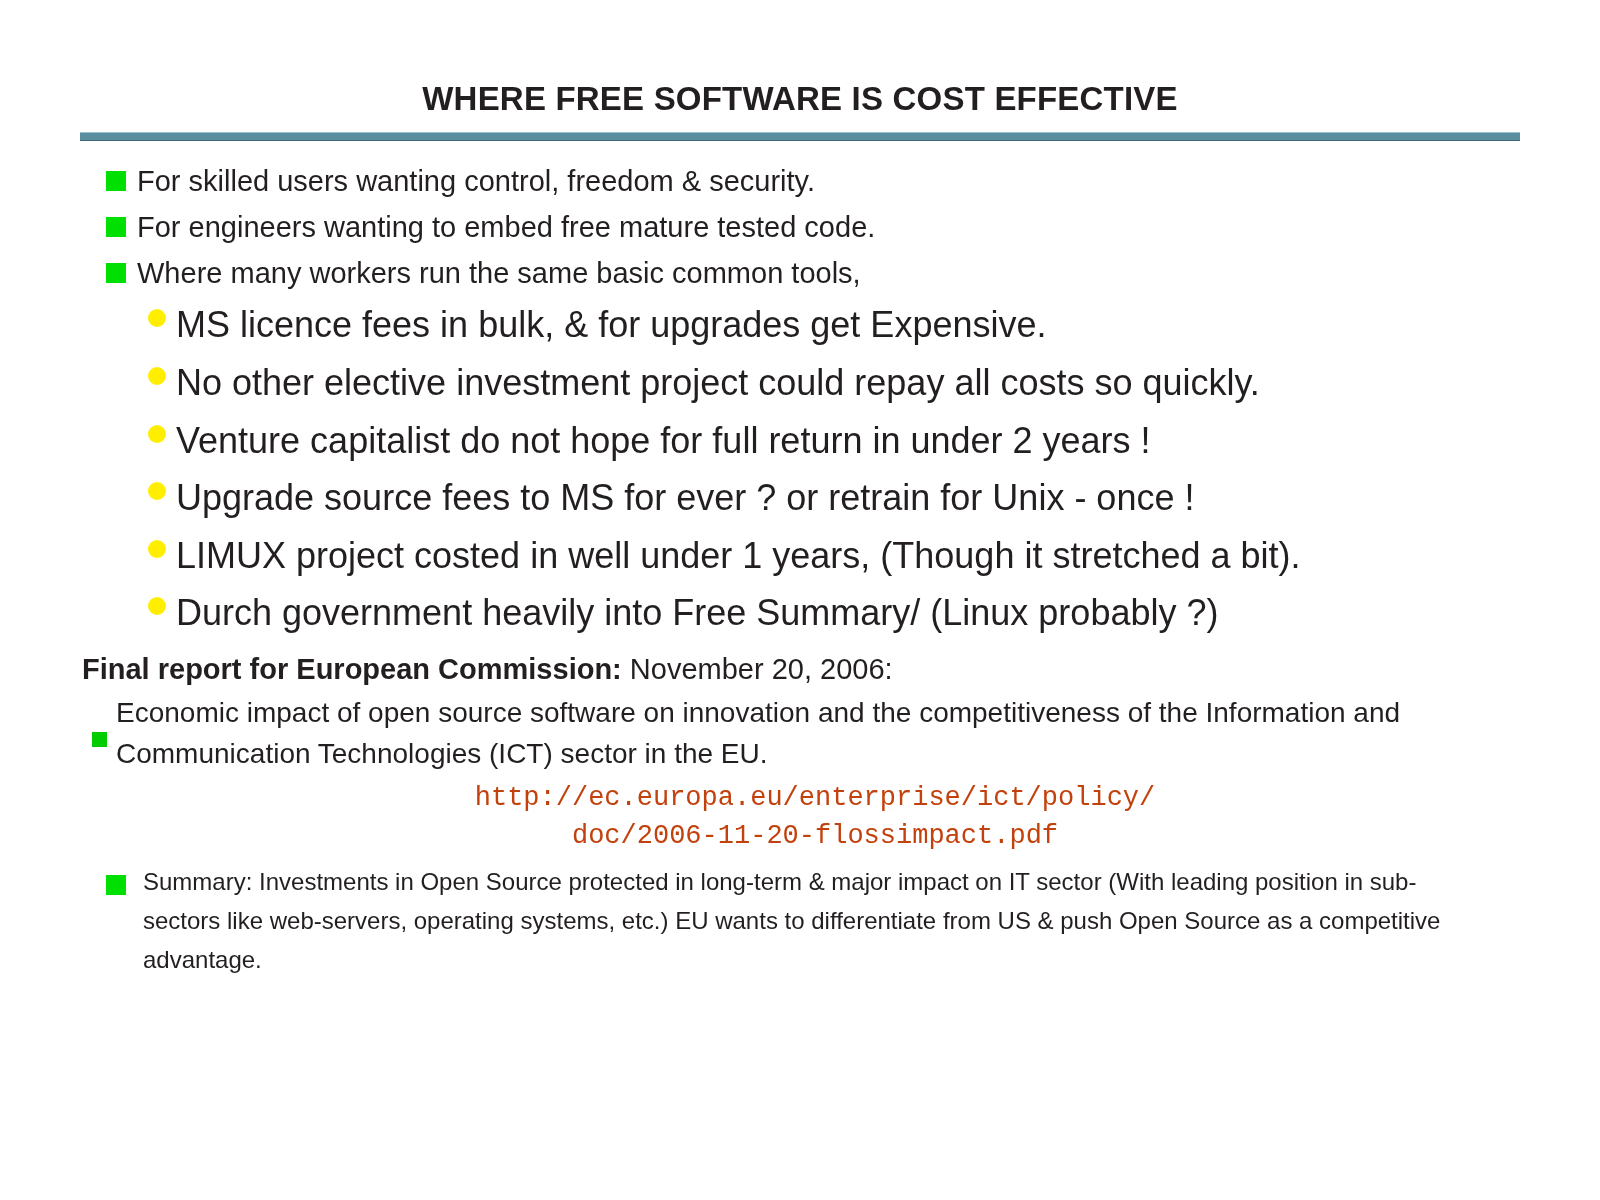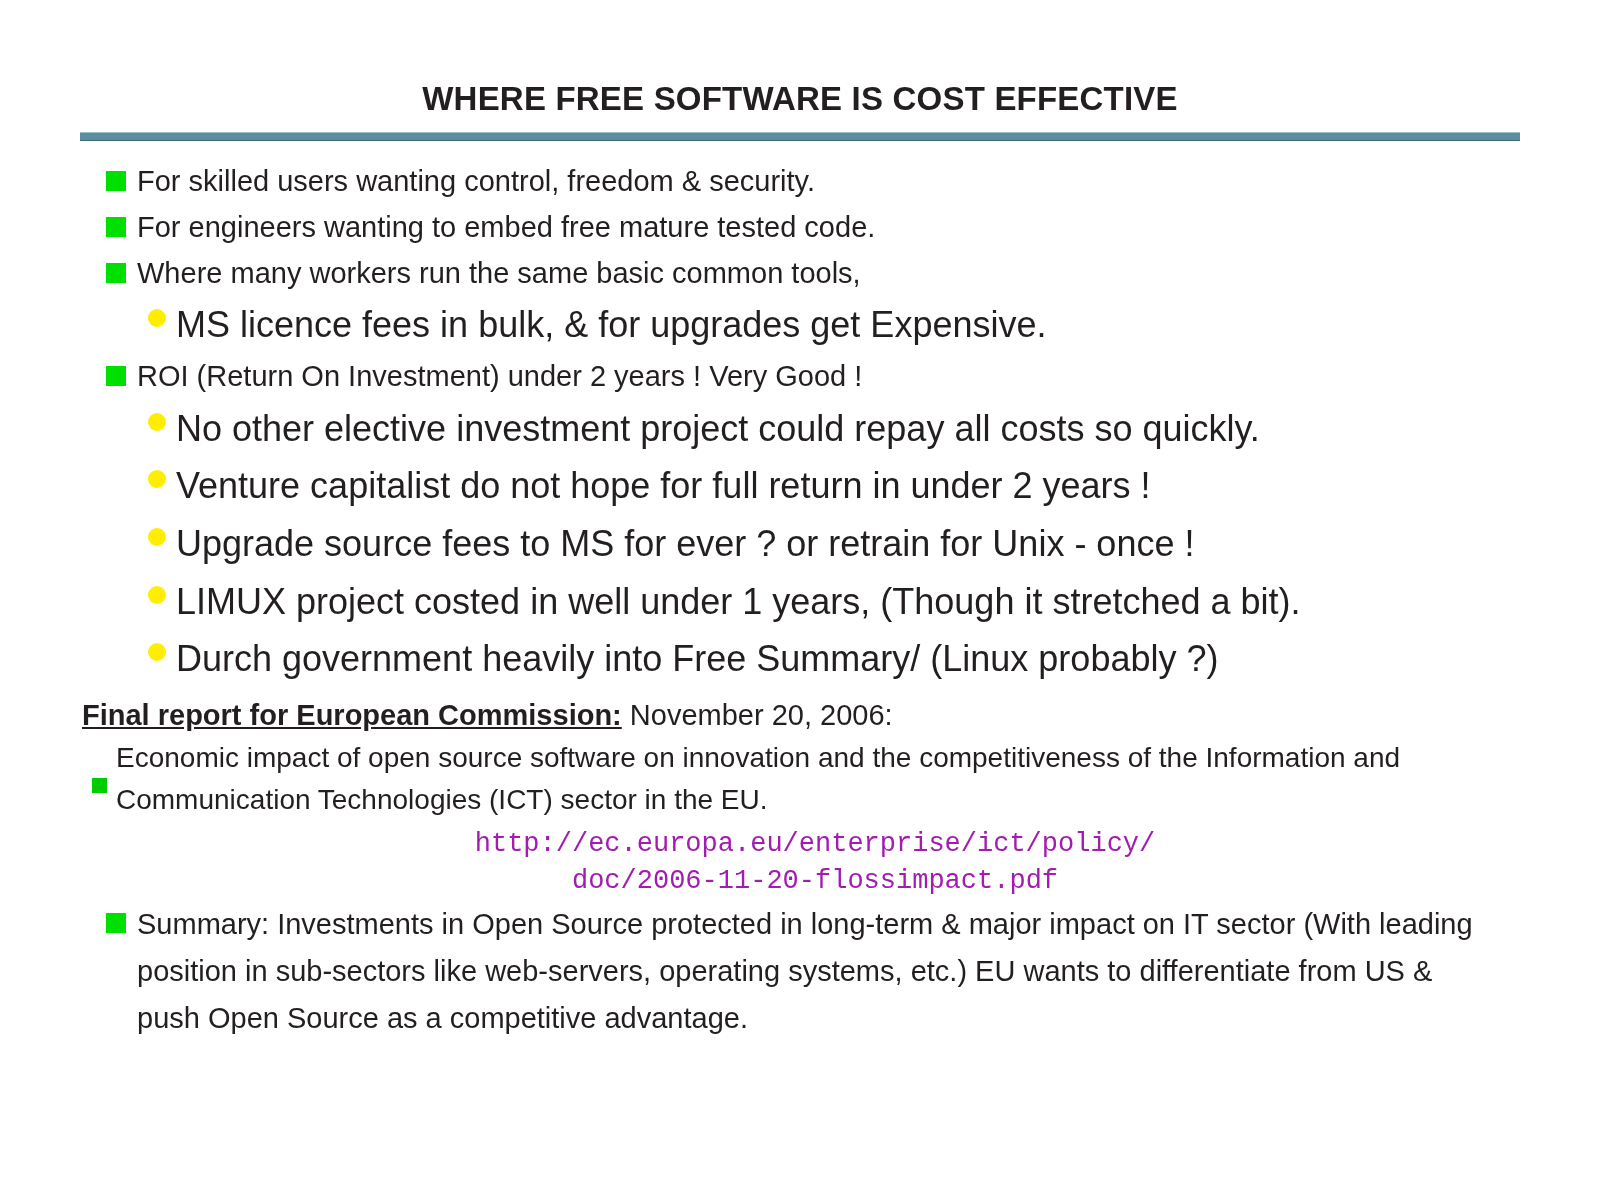--- a/index.html
+++ b/index.html
@@ -80,40 +80,41 @@
   .l2 {
     font-size: 36px;
     line-height: 1.6;
     margin-left: 78px;
   }
   .final-line {
     font-size: 29px;
     line-height: 1.5;
     margin: 6px 0 0 12px;
   }
-  .final-line b { font-weight: bold; text-decoration: underline; }
+  .final-line b { font-weight: bold; }
   .econ {
     font-size: 28px;
     line-height: 1.48;
     margin-left: 22px;
     align-items: center;
   }
   .econ .text { max-width: 1320px; }
   .url {
     text-align: center;
     font-family: "Liberation Mono", monospace;
     font-size: 27px;
-    color: #a21caf;
+    color: #c2410c;
     line-height: 1.38;
-    margin: 6px 0 0 30px;
+    margin: 6px 0 8px 30px;
   }
   .summary {
-    font-size: 29px;
+    font-size: 24px;
     line-height: 1.62;
     margin-left: 36px;
+    gap: 6px;
   }
   .summary .text { max-width: 1340px; }
   .text { display: block; }
 </style>
 </head>
 <body>
 
 <div class="slide">
 
   <div class="slide-title">WHERE FREE SOFTWARE IS COST EFFECTIVE</div>
@@ -134,24 +135,20 @@
     <div class="row l1">
       <span class="bullet sq"></span>
       <span class="text">Where many workers run the same basic common tools,</span>
     </div>
 
     <div class="row l2">
       <span class="bullet dot"></span>
       <span class="text">MS licence fees in bulk, &amp; for upgrades get Expensive.</span>
     </div>
 
-    <div class="row l1">
-      <span class="bullet sq"></span>
-      <span class="text">ROI (Return On Investment) under 2 years ! Very Good !</span>
-    </div>
 
     <div class="row l2">
       <span class="bullet dot"></span>
       <span class="text">No other elective investment project could repay all costs so quickly.</span>
     </div>
 
     <div class="row l2">
       <span class="bullet dot"></span>
       <span class="text">Venture capitalist do not hope for full return in under 2 years !</span>
     </div>

